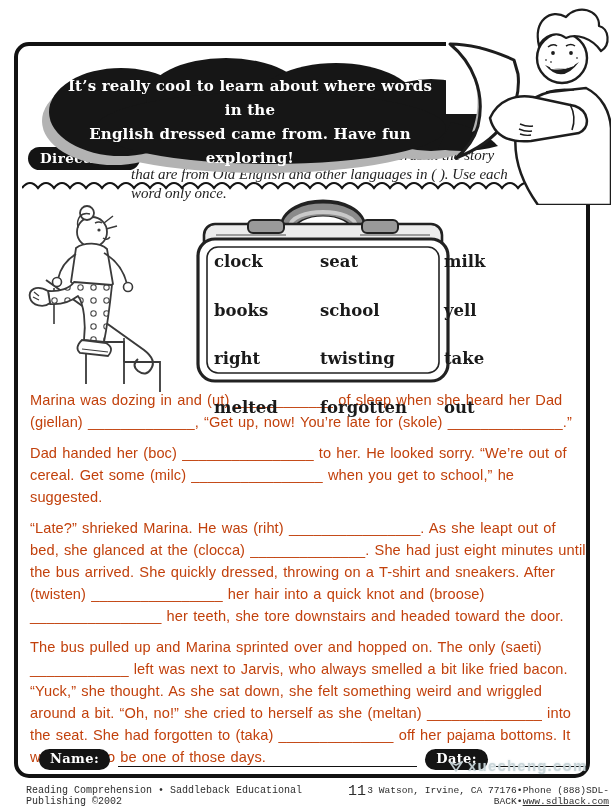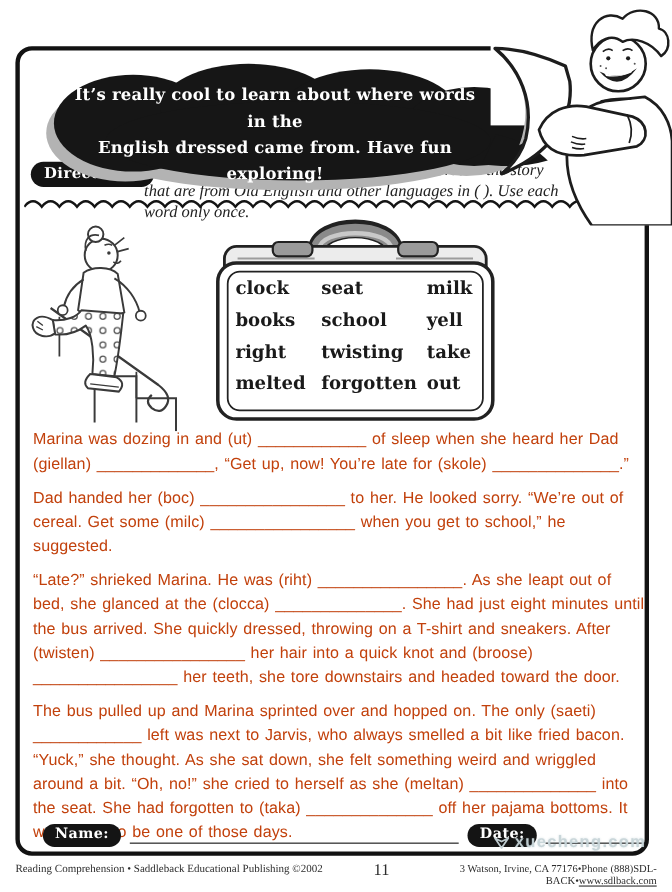--- a/index.html
+++ b/index.html
@@ -26,39 +26,39 @@
   .wave{position:absolute;left:22px;top:177px;z-index:2;}
 
   
   .girl{position:absolute;left:24px;top:192px;z-index:2;}
   .boy{position:absolute;left:370px;top:0;z-index:5;}
 
   
   .lunchbox{position:absolute;left:190px;top:197px;z-index:2;}
   .lunch-words{position:absolute;left:214px;top:252px;z-index:3;
         display:grid;grid-template-columns:78px 96px 58px;row-gap:8.5px;
-        font:700 16.5px/20.5px "DejaVu Serif",serif;color:#1a1a1a;}
+        font:700 16.5px/20.5px "DejaVu Serif",serif;color:#1a1a1a;gap:28px;}
 
   
   .story{position:absolute;left:30px;top:389px;width:558px;z-index:2;}
   .story p{margin:0 0 9px;font-size:14.6px;line-height:22px;color:#c2410c;
         word-spacing:1px;letter-spacing:.1px;}
 
   
   .iddate{position:absolute;left:39px;top:749px;width:549px;z-index:3;
         display:flex;align-items:center;gap:8px;}
   .badge{background:#141414;color:#fff;font:700 13px "DejaVu Serif",serif;
         padding:2px 11px 4px;border-radius:12px;letter-spacing:.4px;}
   .rule{border-bottom:1.7px solid #111;height:13px;}
   .rule.name{flex:1;}
   .rule.date{width:92px;}
 
   
-  .footer{position:absolute;left:14px;top:785px;width:583px;z-index:2;
-        display:flex;align-items:flex-start;font-family:Liberation Serif, serif;
+  .footer{position:absolute;left:26px;top:785px;width:583px;z-index:2;
+        display:flex;align-items:flex-start;font-family:Liberation Mono, monospace;
         color:#2d2d2d;}
   .footer .left{font-size:10px;width:300px;}
   .footer .pageno{font-size:15px;width:40px;text-align:right;margin-top:-2px;}
   .footer .right{font-size:9.6px;flex:1;text-align:right;}
   .footer .right a{color:#2d2d2d;text-align:right;}
 
   
   .watermark{position:absolute;left:449px;top:757px;z-index:9;display:flex;
         align-items:center;gap:5px;color:#c7d4d8;opacity:.95;
         font:700 15px "Liberation Sans",sans-serif;letter-spacing:1.2px;

